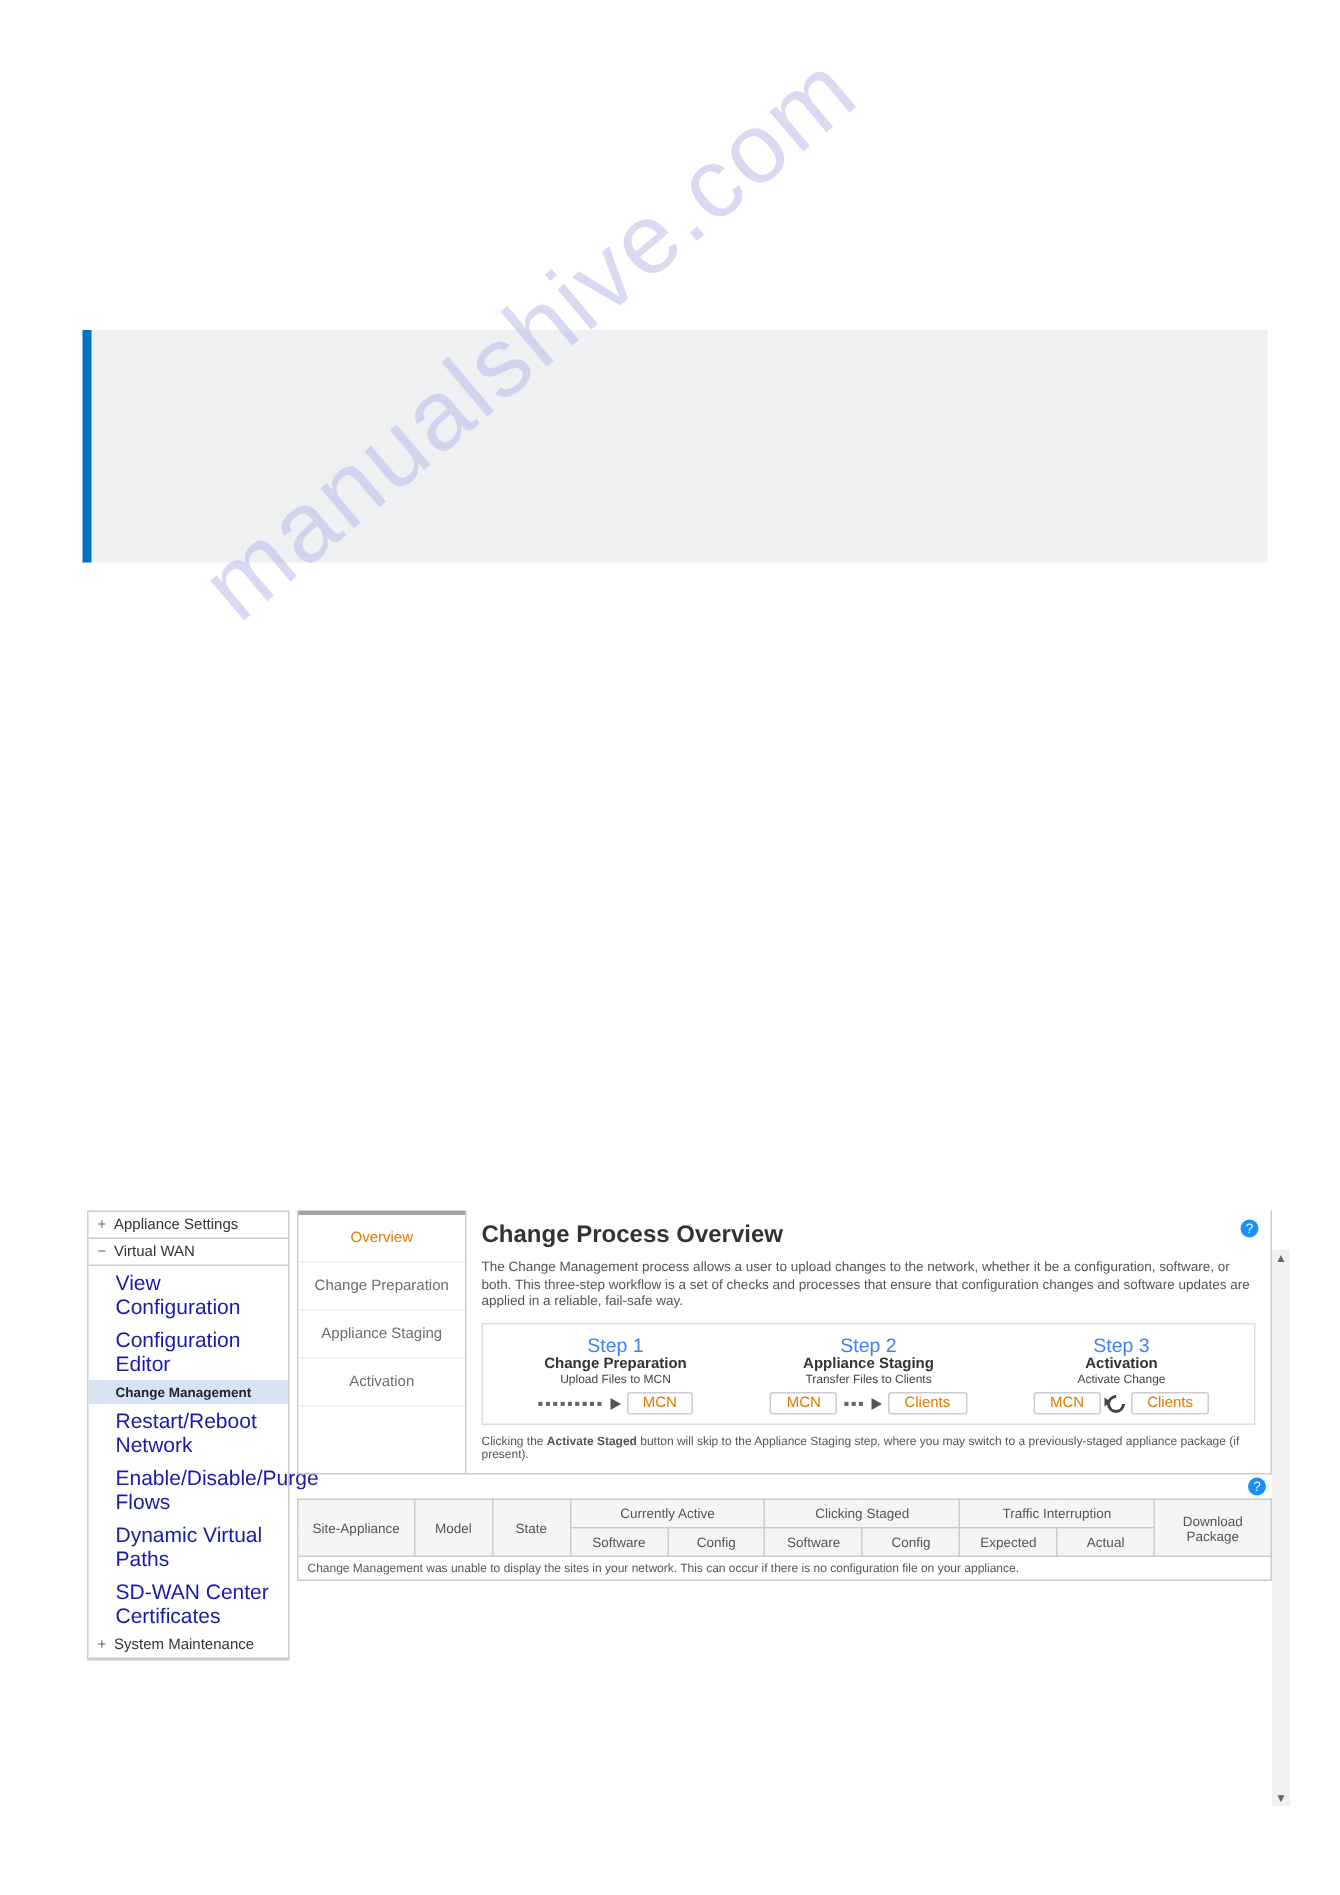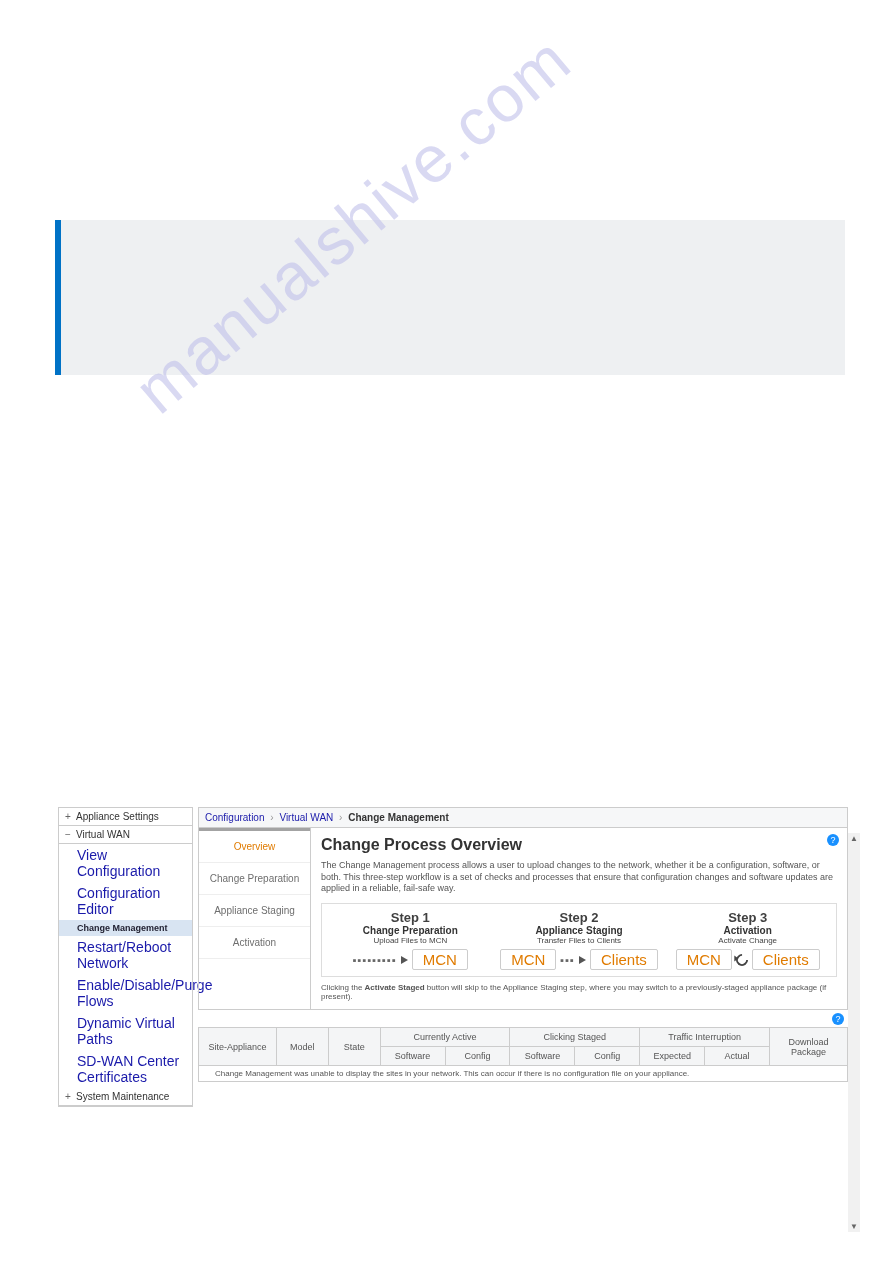--- a/index.html
+++ b/index.html
@@ -22,40 +22,40 @@
     .main { display:flex; border:1px solid #ccc; border-top:none; min-height:170px; position:relative; }
     .step-tabs { width:112px; border-right:1px solid #ccc; }
     .step-tabs div { padding:10px 8px; text-align:center; font-size:10px; color:#6e6e6e; border-bottom:1px solid #eee; }
     .step-tabs div.sel { color:#e07b00; border-top:3px solid #a3a3a3; }
     .panel { flex:1; padding:8px 10px; position:relative; }
     .panel h2 { font-size:16px; font-weight:bold; margin-bottom:6px; }
     .panel p.desc { font-size:9px; color:#555; line-height:1.3; margin-bottom:8px; }
     .helpicon { position:absolute; top:6px; right:8px; width:12px; height:12px; border-radius:50%; background:#1890ff; color:#fff; font-size:9px; text-align:center; line-height:12px; }
     .flow { border:1px solid #ddd; display:flex; padding:6px 4px; }
     .flowcell { flex:1; text-align:center; }
-    .flowcell .st { font-size:13px; font-weight:bold; color:#404040; }
+    .flowcell .st { font-size:13px; font-weight:normal; color:#3b82f6; }
     .flowcell .sn { font-size:10px; font-weight:bold; }
     .flowcell .sd { font-size:8px; color:#444; margin-bottom:4px; }
     .iconrow { display:flex; justify-content:center; align-items:center; gap:4px; }
-    .chip { display:inline-block; border:1px solid #ccc; background:#fff; color:#e07b00; font-size:15px; padding:1px 10px; border-radius:2px; }
+    .chip { display:inline-block; border:1px solid #ccc; background:#fff; color:#e07b00; font-size:10px; padding:1px 10px; border-radius:2px; }
     .dots { font-size:11px; color:#666; letter-spacing:1px; }
     .arrow { display:inline-block; width:0; height:0; border-top:4px solid transparent; border-bottom:4px solid transparent; border-left:7px solid #555; }
     .refresh { display:inline-block; width:12px; height:12px; border:2px solid #444; border-top-color:transparent; border-radius:50%; transform:rotate(45deg); position:relative; }
     .refresh::after { content:''; position:absolute; bottom:-2px; left:-3px; width:0; height:0; border-top:3px solid transparent; border-bottom:3px solid transparent; border-left:4px solid #444; transform:rotate(-45deg); }
     .note { font-size:8px; color:#555; margin-top:6px; }
     .btnrow { text-align:right; margin-top:8px; }
     .btn { display:inline-block; border:1px solid #bbb; border-radius:3px; padding:3px 8px; font-size:9px; background:#f7f7f7; cursor:pointer; }
     .btn.dis { color:#aaa; }
     .btnarrow { border:none; border-top:3px solid transparent; border-bottom:3px solid transparent; border-left:4px solid #555; display:inline-block; vertical-align:middle; margin-left:3px; }
     .cfgnames { border:1px solid #ccc; border-top:none; padding:6px; text-align:center; font-size:9px; }
     .tblhelp { text-align:right; padding:2px 4px; }
     .tblhelp .helpicon { position:static; display:inline-block; }
     table.grid { width:100%; border-collapse:collapse; font-size:9px; table-layout:fixed; }
     table.grid th { border:1px solid #ccc; background:#f4f5f6; padding:4px 2px; font-weight:normal; color:#555; }
-    .emptymsg { border:1px solid #ccc; border-top:none; padding:3px 16px; font-size:8px; color:#555; }
+    .emptymsg { border:1px solid #ccc; border-top:none; padding:3px 6px; font-size:8px; color:#555; }
     .scrollbar { position:absolute; top:26px; right:-12px; width:12px; bottom:-150px; background:#f1f1f1; display:flex; flex-direction:column; align-items:center; justify-content:space-between; }
     .scrollbar .sbarrow { font-size:8px; color:#666; padding:1px; }
   </style>
 </head>
 <body>
 
 <div class="pagewrap">
   <div class="banner"></div>
   <div class="watermark">manualshive.com</div>
 
@@ -79,27 +79,20 @@
         <li><a href="#">Dynamic Virtual Paths</a></li>
         <li><a href="#">SD-WAN Center Certificates</a></li>
       </ul>
       <div class="side-sec">
         <span class="pm">+</span>
         <span>System Maintenance</span>
       </div>
     </div>
 
     <div class="content">
-      <div class="breadcrumb">
-        <a href="#">Configuration</a>
-        <span class="sep">›</span>
-        <a href="#">Virtual WAN</a>
-        <span class="sep">›</span>
-        <b>Change Management</b>
-      </div>
 
       <div class="scrollbar">
         <span class="sbarrow">▲</span>
         <span class="sbarrow">▼</span>
       </div>
 
       <div class="main">
         <div class="step-tabs">
           <div class="sel">Overview</div>
           <div>Change Preparation</div>

